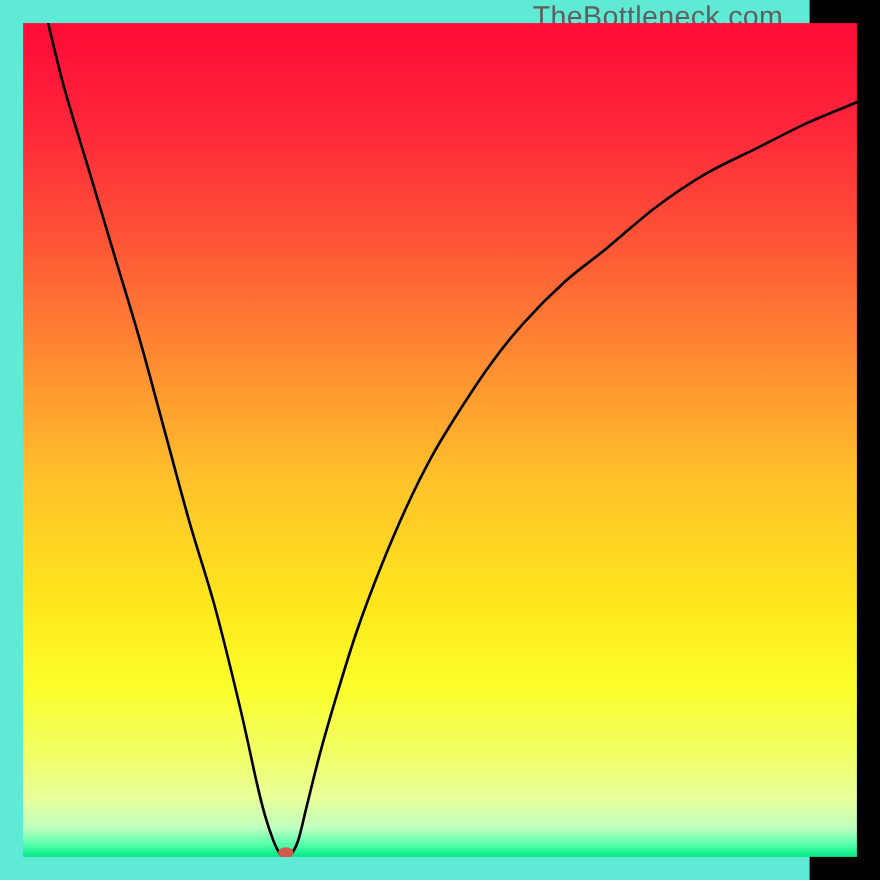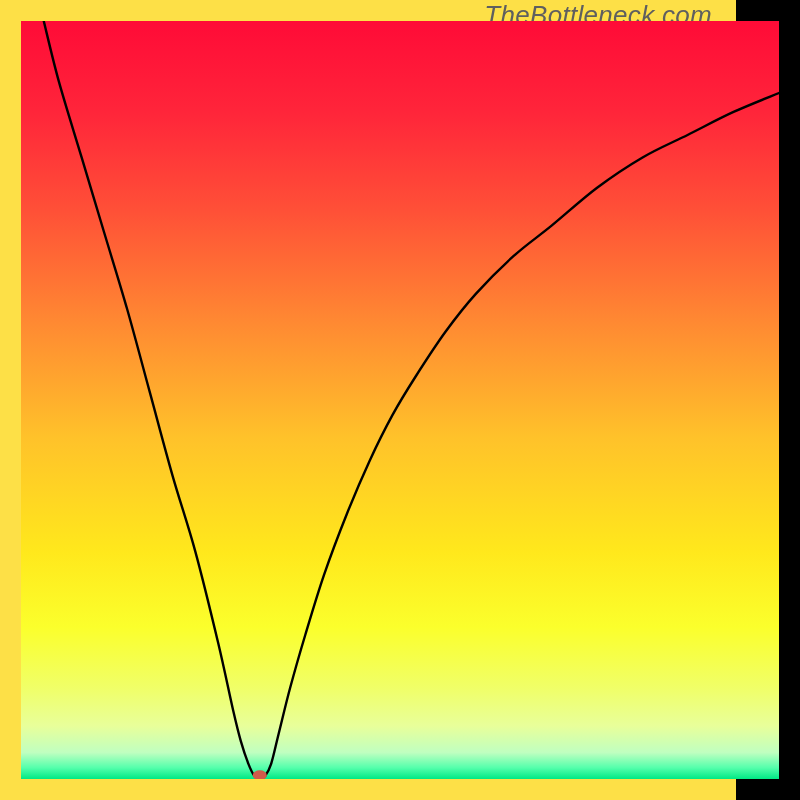--- a/index.html
+++ b/index.html
@@ -7,23 +7,22 @@
     padding: 0;
     width: 800px;
     height: 800px;
     overflow: hidden;
     background: #000;
     font-family: Arial, Helvetica, sans-serif;
   }
   .frame {
     width: 736px;
     height: 800px;
-    background: #fde047;
+    background: #5eead4;
     position: relative;
-    font-style: italic;
   }
   .plot {
     position: absolute;
     left: 21px;
     top: 21px;
     width: 758px;
     height: 758px;
   }
   .plot-svg {
     width: 758px;

